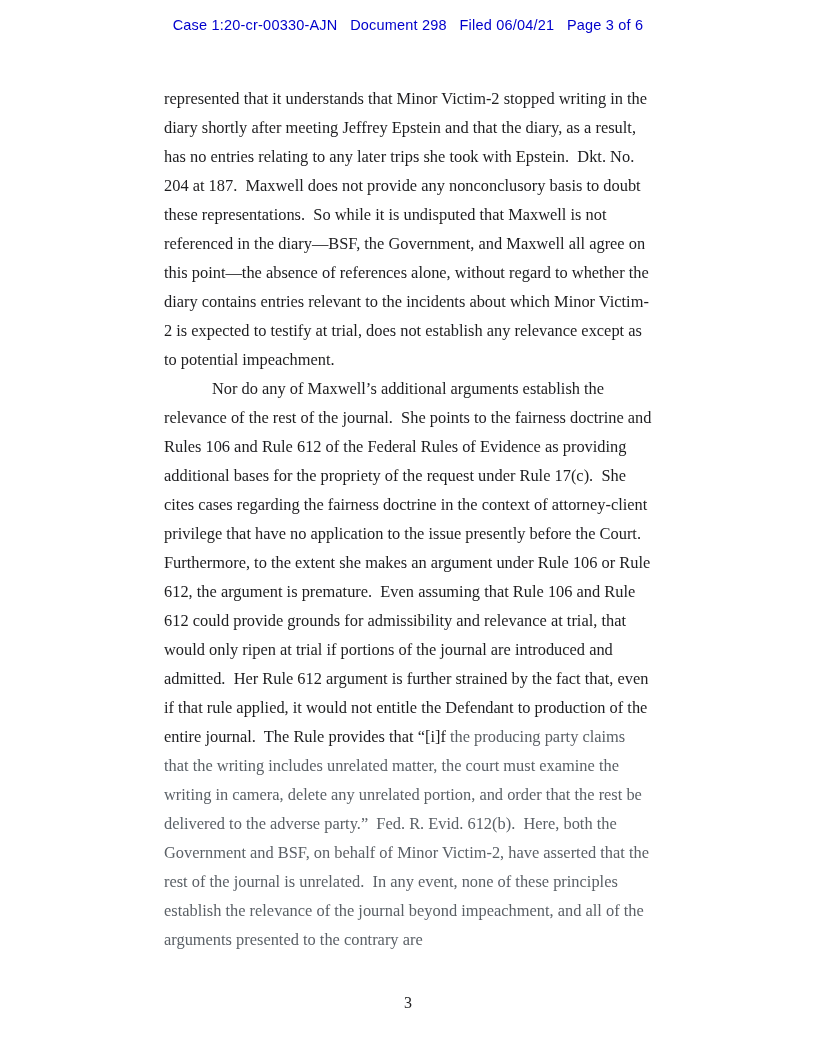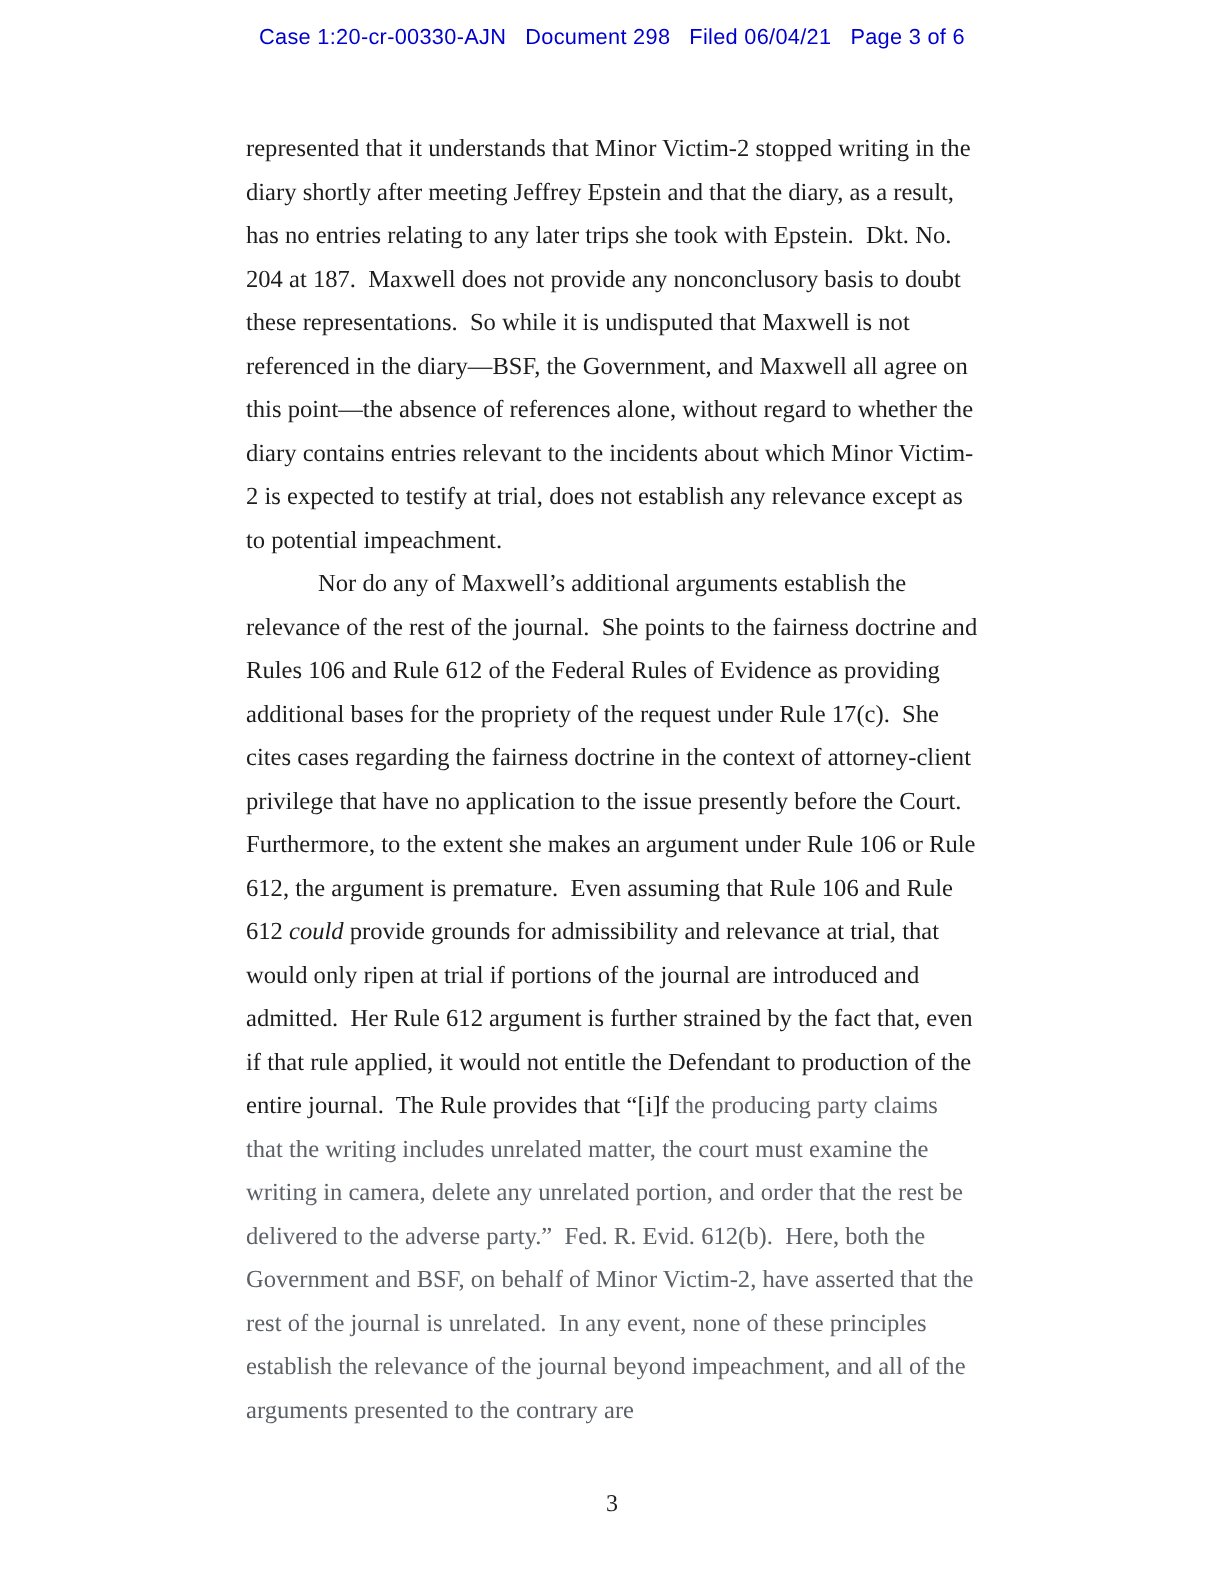--- a/index.html
+++ b/index.html
@@ -33,21 +33,20 @@
     text-align: left;
   }
   .content p {
     margin: 0;
     white-space: pre-wrap;
   }
   .content p.indent {
     text-indent: 48px;
   }
   .italic {
-    font-style: italic;
   }
   .muted {
     color: #5b6167;
   }
   .page-number {
     position: absolute;
     bottom: 44px;
     left: 0;
     width: 100%;
     text-align: center;

